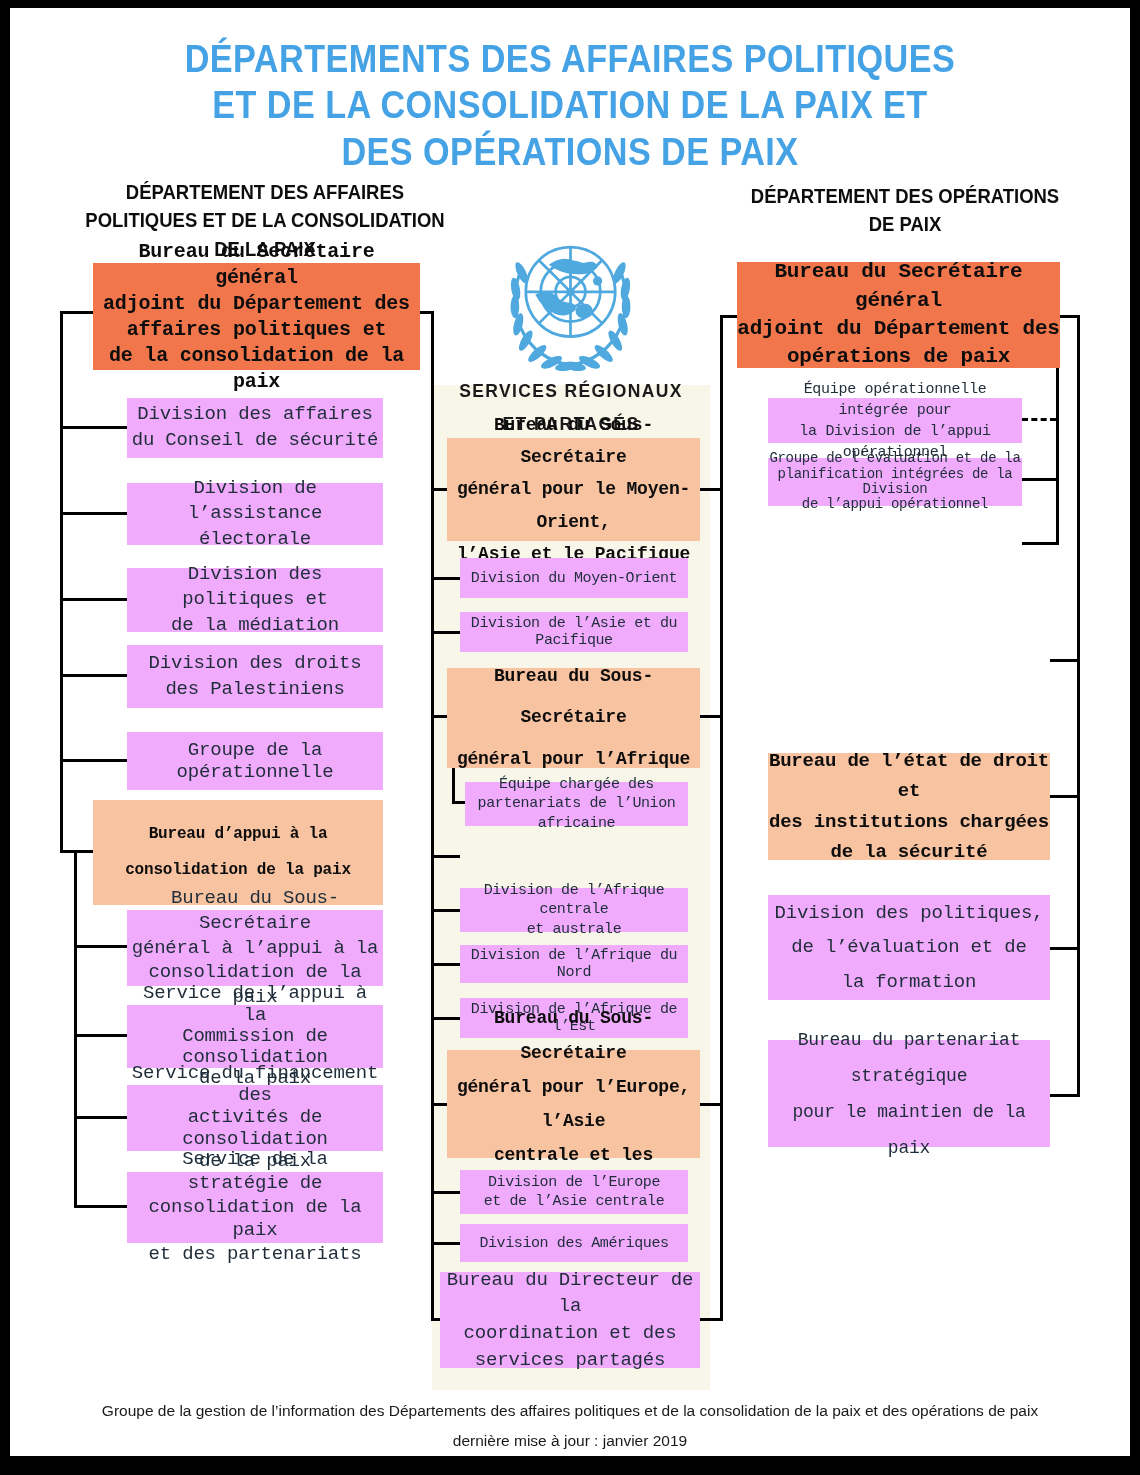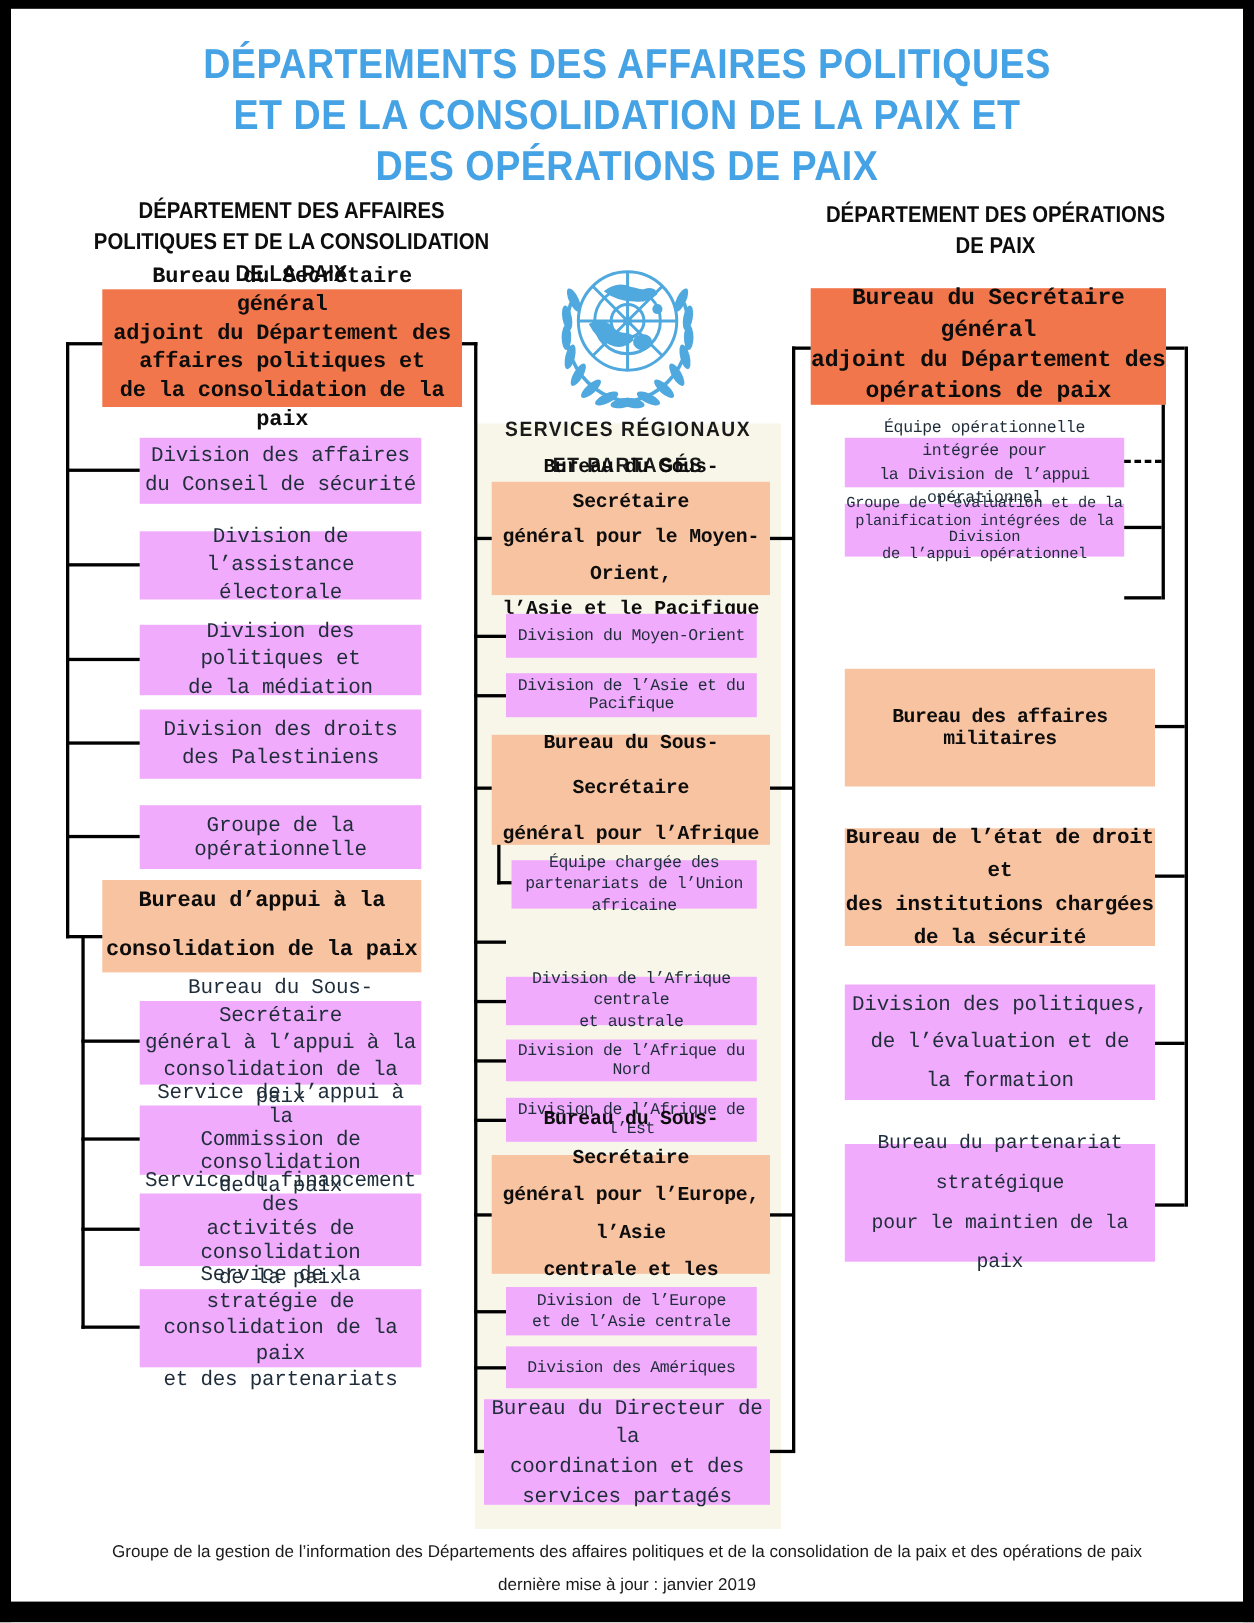--- a/index.html
+++ b/index.html
@@ -143,21 +143,21 @@
 de la consolidation de la paix</div>
   <div class="box blue" style="left:127px;top:398px;width:256px;height:60px;font-size:19px;line-height:1.35">Division des affaires
 du Conseil de sécurité</div>
   <div class="box blue" style="left:127px;top:483px;width:256px;height:62px;font-size:19px;line-height:1.35">Division de l’assistance
 électorale</div>
   <div class="box blue" style="left:127px;top:568px;width:256px;height:64px;font-size:19px;line-height:1.35">Division des politiques et
 de la médiation</div>
   <div class="box blue" style="left:127px;top:645px;width:256px;height:63px;font-size:19px;line-height:1.35">Division des droits
 des Palestiniens</div>
   <div class="box blue" style="left:127px;top:732px;width:256px;height:58px;font-size:19px">Groupe de la opérationnelle</div>
-  <div class="box peach" style="left:93px;top:800px;width:290px;height:84px;font-size:20px;line-height:2.2">Bureau d’appui à la
+  <div class="box peach" style="left:93px;top:800px;width:290px;height:105px;font-size:16px;line-height:2.2">Bureau d’appui à la
 consolidation de la paix</div>
   <div class="box blue" style="left:127px;top:910px;width:256px;height:76px;font-size:19px;line-height:1.3">Bureau du Sous-Secrétaire
 général à l’appui à la
 consolidation de la paix</div>
   <div class="box blue" style="left:127px;top:1005px;width:256px;height:63px;font-size:19px;line-height:1.12">Service de l’appui à la
 Commission de consolidation
 de la paix</div>
   <div class="box blue" style="left:127px;top:1085px;width:256px;height:66px;font-size:19px;line-height:1.15">Service du financement des
 activités de consolidation
 de la paix</div>
@@ -189,21 +189,20 @@
 services partagés</div>
 
   <div class="box orange" style="left:737px;top:262px;width:323px;height:106px;font-size:21px;line-height:1.35">Bureau du Secrétaire général
 adjoint du Département des
 opérations de paix</div>
   <div class="box blue" style="left:768px;top:398px;width:254px;height:45px;font-size:15px;line-height:1.4;letter-spacing:-0.3px">Équipe opérationnelle intégrée pour
 la Division de l’appui opérationnel</div>
   <div class="box blue" style="left:768px;top:458px;width:254px;height:48px;font-size:14px;line-height:1.1;letter-spacing:-0.3px">Groupe de l’évaluation et de la
 planification intégrées de la Division
 de l’appui opérationnel</div>
-  <div class="box peach" style="left:768px;top:608px;width:282px;height:107px;font-size:18px;letter-spacing:-0.5px">Bureau des affaires militaires</div>
   <div class="box peach" style="left:768px;top:753px;width:282px;height:107px;font-size:19px;line-height:1.6">Bureau de l’état de droit et
 des institutions chargées
 de la sécurité</div>
   <div class="box blue" style="left:768px;top:895px;width:282px;height:105px;font-size:19px;line-height:1.8">Division des politiques,
 de l’évaluation et de
 la formation</div>
   <div class="box blue" style="left:768px;top:1040px;width:282px;height:107px;font-size:18px;line-height:2.0">Bureau du partenariat stratégique
 pour le maintien de la paix</div>
 
   <div class="ln" style="left:60px;top:311px;width:3px;height:542px"></div>

